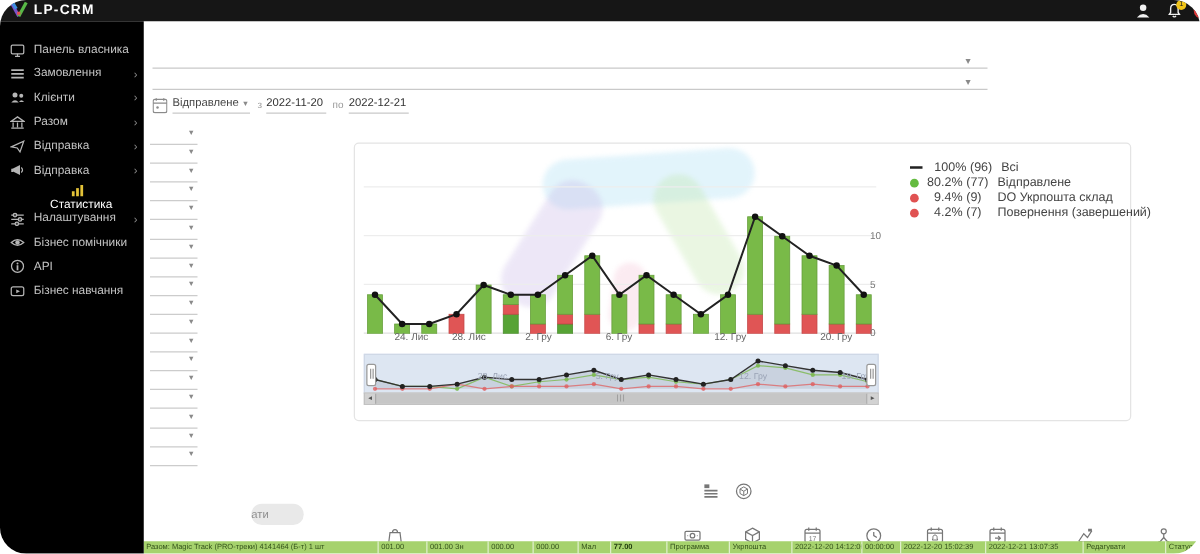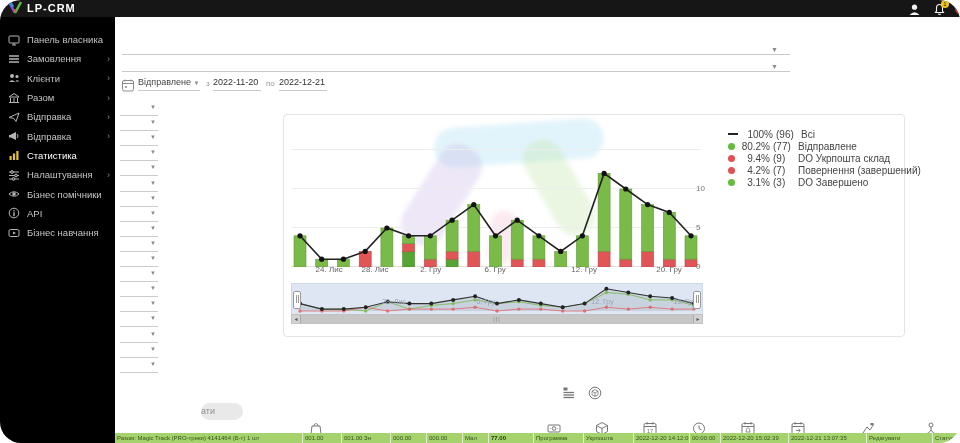--- a/index.html
+++ b/index.html
@@ -5,21 +5,21 @@
   html,body{margin:0;padding:0;background:#fff;}
   #app{position:relative;width:960px;height:443px;overflow:hidden;font-family:"Liberation Sans",sans-serif;background:#fff;border-radius:21px;}
   .abs{position:absolute;}
   
   #topbar{left:0;top:0;width:960px;height:17px;background:#161616;z-index:30;}
   #brand{left:27px;top:2px;color:#fff;font-size:11px;font-weight:bold;letter-spacing:1px;}
   
   #sidebar{left:0;top:17px;width:115px;height:426px;background:#000000;z-index:20;}
   .side-item{position:relative;height:19.3px;display:flex;align-items:center;color:#c4c4c4;font-size:9.5px;cursor:pointer;padding-left:8px;}
   .side-item .lbl{margin-left:7px;white-space:nowrap;}
-  .side-item.active{color:#fff;}
+  .side-item.active{color:#fff;flex-direction:column;}
   .side-item .chev{position:absolute;right:5px;color:#8a8a8a;font-size:9px;}
   .icn{width:12px;height:12px;display:inline-block;flex:0 0 12px;}
   
   .ulined{border-bottom:1px solid #c9c9c9;}
   .caret{color:#8a8a8a;font-size:7px;}
   .mini-select{position:absolute;width:38px;height:14px;border-bottom:1px solid #ccc;}
   .mini-select .caret{position:absolute;right:2px;top:3px;font-size:6px;}
   
   #card{left:168px;top:97px;width:620px;height:221px;border:1px solid #e4e4e4;border-radius:4px;background:#fff;z-index:5;}
   .gridline{position:absolute;left:7px;width:410px;height:1px;background:#ededed;}
@@ -365,26 +365,20 @@
             <span class="dot" style="background:#e05252"></span>
             <span class="pct">9.4%</span>
             <span class="cnt">(9)</span>
             <span>DO Укрпошта склад</span>
           </div>
           <div class="legend-row">
             <span class="dot" style="background:#e05252"></span>
             <span class="pct">4.2%</span>
             <span class="cnt">(7)</span>
             <span>Повернення (завершений)</span>
-          </div>
-          <div class="legend-row">
-            <span class="dot" style="background:#64bb40"></span>
-            <span class="pct">3.1%</span>
-            <span class="cnt">(3)</span>
-            <span>DO Завершено</span>
           </div>
         </div>
 
       <div id="nav" class="abs">
         <svg id="navsvg" width="410" height="30">
             <polygon points="8,27 8.0,19.6 29.9,25.1 51.8,25.1 73.7,23.3 95.6,17.8 117.4,19.6 139.3,19.6 161.2,15.9 183.1,12.2 205.0,19.6 226.9,15.9 248.8,19.6 270.7,23.3 292.6,19.6 314.4,4.8 336.3,8.5 358.2,12.2 380.1,14.0 402.0,19.6 402,27" fill="rgba(110,120,140,0.18)"></polygon>
             <polyline points="8.0,19.6 29.9,25.1 51.8,25.1 73.7,27.0 95.6,17.8 117.4,25.1 139.3,21.4 161.2,19.6 183.1,15.9 205.0,19.6 226.9,17.8 248.8,21.4 270.7,23.3 292.6,19.6 314.4,8.5 336.3,10.3 358.2,15.9 380.1,15.9 402.0,21.4" fill="none" stroke="#7ab84c" stroke-width="1" opacity="0.8"></polyline>
             <circle cx="8.0" cy="19.6" r="1.7" fill="#7ab84c" opacity="0.85"></circle>
             <circle cx="29.9" cy="25.1" r="1.7" fill="#7ab84c" opacity="0.85"></circle>
             <circle cx="51.8" cy="25.1" r="1.7" fill="#7ab84c" opacity="0.85"></circle>

